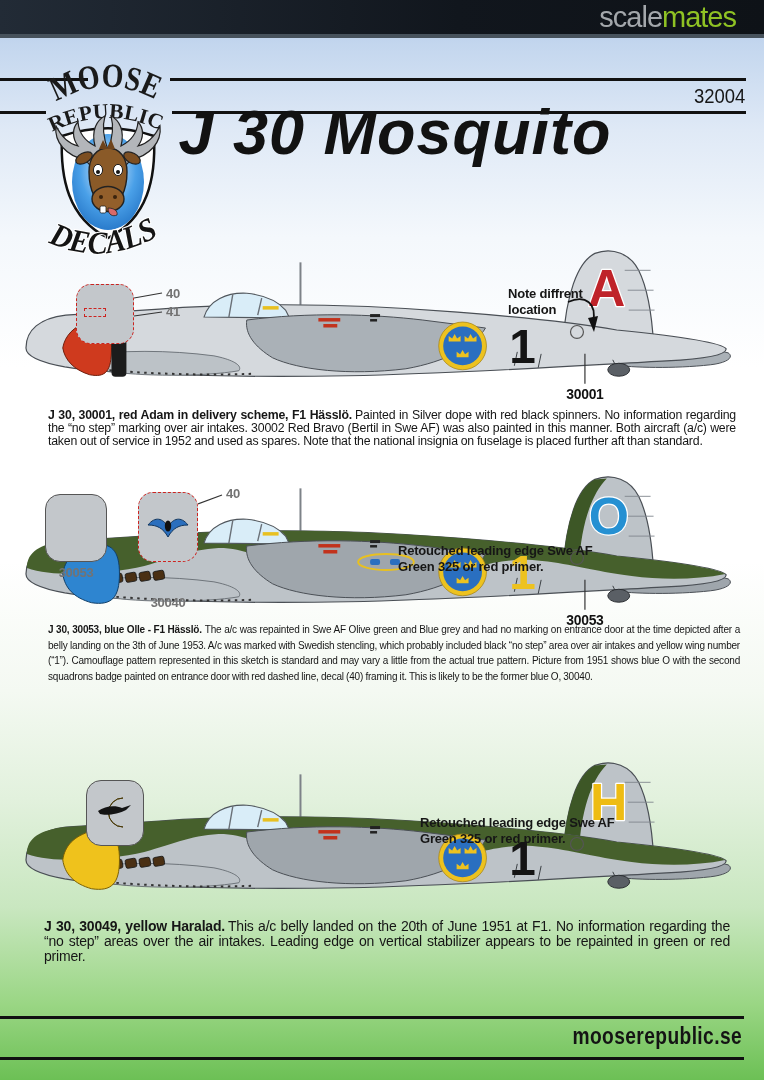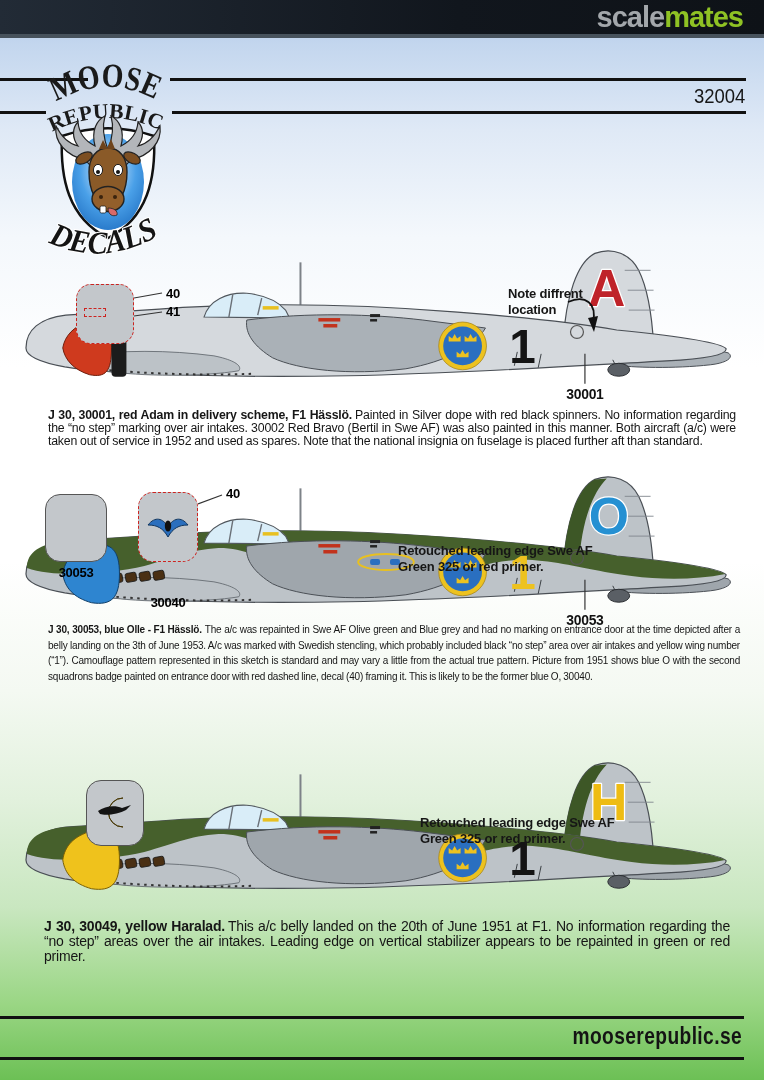--- a/index.html
+++ b/index.html
@@ -5,21 +5,21 @@
   html,body{margin:0;padding:0;}
   body{
     width:764px;height:1080px;position:relative;overflow:hidden;
     font-family:"Liberation Sans", sans-serif;
     background:
       linear-gradient(180deg,#a9c4e6 0%,#c3d6ee 4%,#dfe9f6 12%,#f4f8fc 22%,#ffffff 34%,#ffffff 52%,#f4f9f2 64%,#e2f1dd 74%,#c9e7c0 84%,#9ad684 93%,#6cc055 100%);
   }
   .abs{position:absolute;}
   
   .topbar{left:0;top:0;width:764px;height:34px;background:linear-gradient(90deg,#222b36,#11161d 60%,#0e1217);border-bottom:4px solid #47525c;}
-  .sm-logo{position:absolute;right:21px;top:1px;font-size:29px;font-weight:bold;letter-spacing:-1px;}
+  .sm-logo{position:absolute;right:28px;top:1px;font-size:29px;font-weight:normal;letter-spacing:-1px;}
   .sm-gray{color:#a3a7ab;} .sm-green{color:#8fc224;}
   
   .rule{background:#111;height:2.5px;}
   .pcode{font-size:21px;color:#161616;transform:scaleX(.88);transform-origin:right;}
   .footer-url{font-size:24px;font-weight:600;color:#141414;transform:scaleX(.8);transform-origin:right;letter-spacing:.5px;}
   
   .titlebox{left:160px;top:98px;width:470px;text-align:center;color:#121212;font-style:italic;font-weight:bold;}
   .t1{font-size:43px;line-height:48px;letter-spacing:0px;}
   .t2{font-size:63px;line-height:68px;letter-spacing:1px;}
   
@@ -27,21 +27,21 @@
   .cap b{margin-right:3px;}
   .cap1{left:48px;top:409px;width:688px;font-size:12.3px;line-height:13px;}
   .cap2{left:48px;top:622px;width:692px;font-size:10px;line-height:15.6px;}
   .cap3{left:44px;top:919px;width:686px;font-size:14px;line-height:15.2px;}
   
   .ann{font-size:13px;font-weight:700;color:#161616;line-height:16px;letter-spacing:-.2px;}
   
   .door{background:#c3c7cb;border:1.7px solid #555;border-radius:15px;box-sizing:border-box;display:flex;align-items:center;justify-content:center;position:absolute;}
   .door-dashed{border:1.7px dashed #cc2420;}
   .door-innermark{width:20px;height:7px;border:1px dashed #cc2420;position:absolute;left:7px;top:23px;}
-  .small-label{position:absolute;font-size:13px;font-weight:700;color:#000000;letter-spacing:-.3px;}
+  .small-label{position:absolute;font-size:13px;font-weight:700;color:#737373;letter-spacing:-.3px;}
   .center{text-align:center;}
   .connector{position:absolute;}
   .connector path{stroke:#333;stroke-width:1.2;fill:none;}
   .badge-wings path{fill:#2b6fbe;stroke:#12365e;stroke-width:1;}
   .badge-wings ellipse{fill:#101010;}
   .badge-crescent .cres{fill:#f0c022;stroke:#4a3a08;stroke-width:1;}
   .badge-crescent .dog{fill:#141414;}
   
   .plane{position:absolute;width:736px;height:160px;overflow:visible;}
   .plane .body{fill:#d5d9dd;stroke:#4a4f55;stroke-width:1.2;}
@@ -145,20 +145,21 @@
     <ellipse cx="62" cy="141" rx="16" ry="12.5" fill="#935f2b" stroke="#222" stroke-width="1.4"></ellipse>
     <circle cx="55" cy="139" r="2" fill="#3a230e"></circle>
       <circle cx="69" cy="139" r="2" fill="#3a230e"></circle>
     <rect x="54" y="148" width="6" height="7" rx="1.5" fill="#fff" stroke="#222" stroke-width=".8"></rect>
     <path d="M 62,150 C 68,150 72,153 71,157 C 67,159 62,157 62,150 Z" fill="#d86a6a" stroke="#222" stroke-width=".8"></path>
   </g>
   <text style="font-family:'Liberation Serif',serif;font-weight:bold;font-style:italic;font-size:32px;fill:#141414;paint-order:stroke;stroke:#fff;stroke-width:2px;"><textPath href="#arc3" textLength="116" lengthAdjust="spacingAndGlyphs">DECALS</textPath></text>
 </svg>
 
 <div class="abs titlebox">
+  <div class="t2">J 30 Mosquito</div>
 </div>
 
 <svg class="plane p1" style="left:20px;top:248px;" viewBox="0 0 740 160">
   <line class="mast" x1="282" y1="14" x2="282" y2="66"></line>
   <g>
     <path class="body" d="M 546,94 C 549,48 560,14 578,5 C 596,-2 614,6 622,22 C 630,38 635,62 637,96 Z"></path>
     <path class="finled" d="M 546,92 C 549,48 560,14 578,5 L 590,4 C 574,20 564,52 562,92 Z"></path>
     <path class="pline" d="M 608,22 L 634,22 M 611,42 L 637,42 M 612,62 L 638,62"></path>
   </g>
   <text class="tletter" x="590" y="58" text-anchor="middle">A</text>

